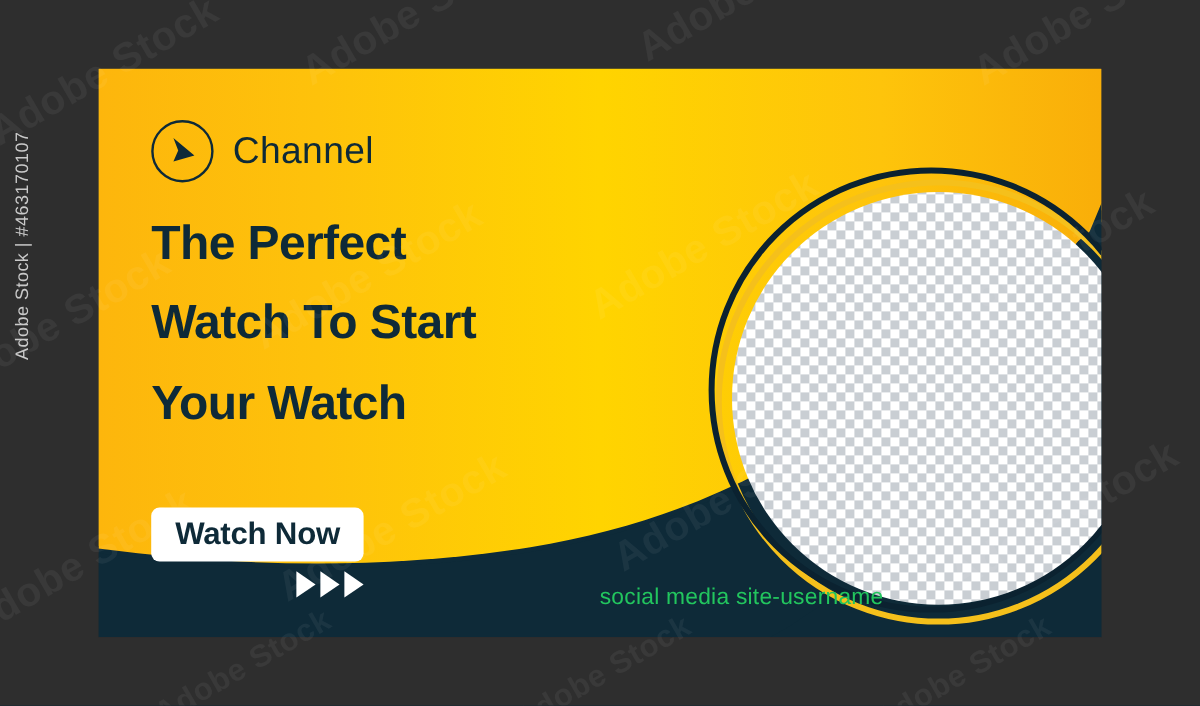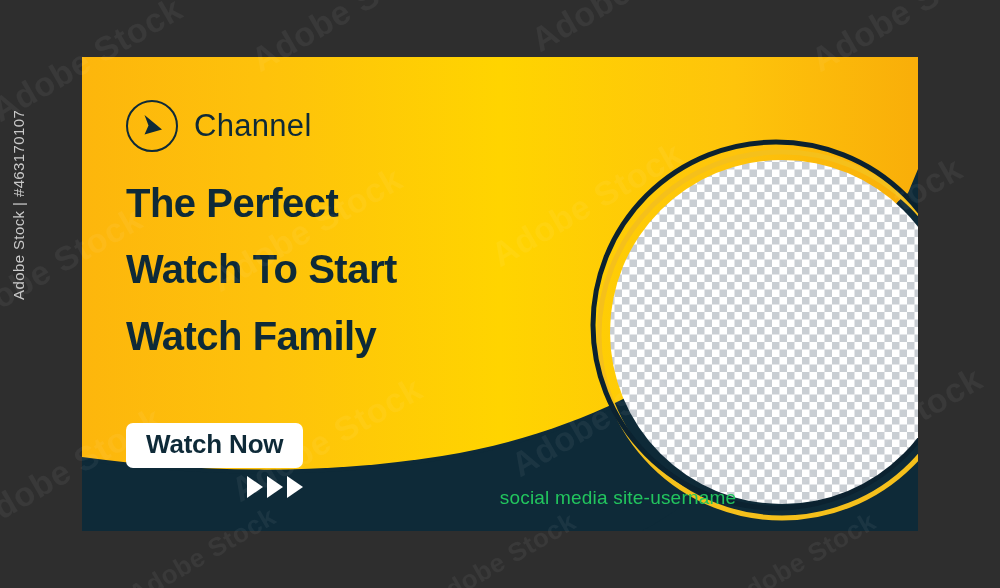--- a/index.html
+++ b/index.html
@@ -203,21 +203,21 @@
         <svg width="34" height="34" viewBox="0 0 34 34" xmlns="http://www.w3.org/2000/svg">
           <path d="M9.5 6 L27 20.5 L9.5 25.5 L13.5 16.5 Z" fill="#0e2a38"></path>
         </svg>
       </span>
       <span class="logo-text">Channel</span>
     </div>
 
     <div class="headline">
       <div>The Perfect</div>
       <div>Watch To Start</div>
-      <div>Watch Family</div>
+      <div>Your Watch</div>
     </div>
 
     <div class="cta-row">
       <button class="cta-btn">Watch Now</button>
       <span class="arrows">
         <span class="arrow"></span>
         <span class="arrow"></span>
         <span class="arrow"></span>
       </span>
     </div>

